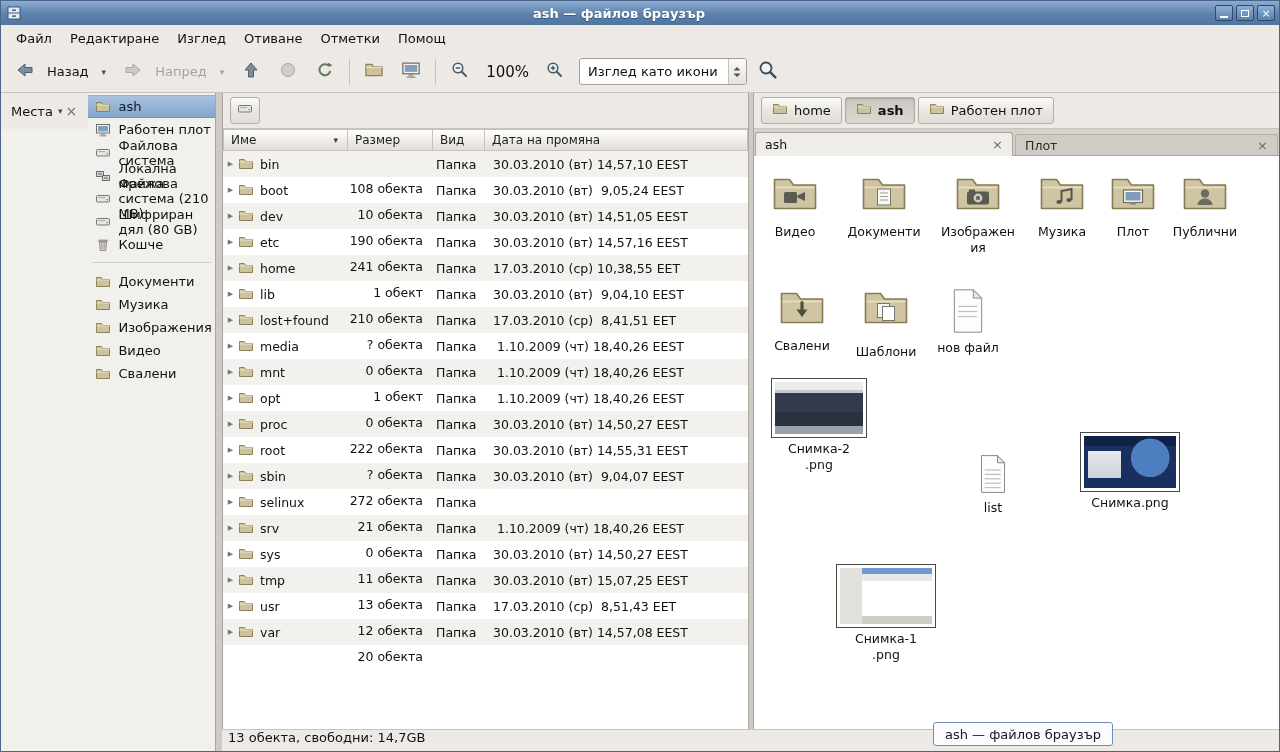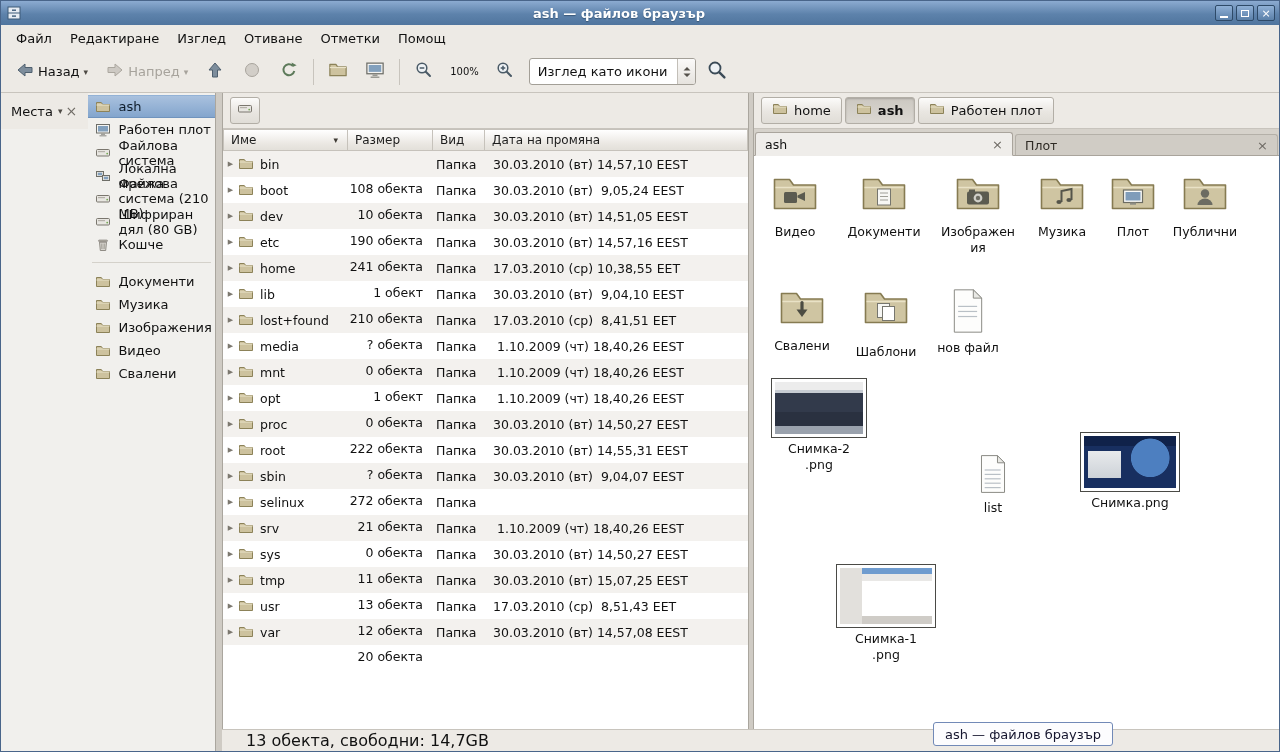--- a/index.html
+++ b/index.html
@@ -15,26 +15,26 @@
   .wbtn { width:18px; height:16px; border:1px solid #2e4a68; border-radius:2px; background:linear-gradient(#8fb0d6,#5b80a9); display:flex; align-items:center; justify-content:center; color:#fff; font-size:11px; line-height:1; cursor:default; }
   .glyph-min { display:block; width:8px; height:2px; background:#fff; margin-top:7px; }
   .glyph-max { display:block; width:8px; height:7px; border:1.5px solid #fff; }
 
   
   .menubar { height:26px; flex:0 0 26px; display:flex; align-items:center; padding-left:6px; background:#edeae5; }
   .menu-item { padding:3px 9px; border-radius:2px; }
 
   
   .toolbar { height:42px; flex:0 0 42px; display:flex; align-items:center; gap:3px; padding:0 7px; background:#edeae5; border-bottom:1px solid #c8c4bd; }
-  .tbtn { height:32px; display:flex; align-items:center; gap:3px; padding:0 6px; border:1px solid transparent; border-radius:3px; }
+  .tbtn { height:32px; display:flex; align-items:center; gap:12px; padding:0 6px; border:1px solid transparent; border-radius:3px; }
   .tbtn .tlabel { font-size:13px; }
   .tbtn.disabled .tlabel, .tbtn.disabled .chev { color:#a7a39c; }
   .chev { font-size:9px; color:#4e4a44; margin-left:1px; }
   .tsep { width:1px; height:26px; background:#c8c4bd; margin:0 4px; }
-  .zoomlabel { padding:0 6px; font-size:10px; }
+  .zoomlabel { padding:0 6px; font-size:15px; }
   .combo { height:27px; display:flex; align-items:center; background:#fff; border:1px solid #a39f97; border-radius:3px; margin-left:4px; }
   .combo-label { padding:0 10px 0 8px; font-size:13px; min-width:135px; }
   .combo-arrows { width:18px; align-self:stretch; border-left:1px solid #c3bfb8; background:linear-gradient(#fbfaf9,#e6e3de); display:flex; align-items:center; justify-content:center; border-radius:0 2px 2px 0; }
 
   
   .content { flex:1; display:flex; background:#cfcbc4; overflow:hidden; }
 
   
   .sidebar { width:215px; flex:0 0 215px; background:#f1f0ed; border-right:1px solid #aaa69e; display:flex; flex-direction:row; }
   .side-head { height:36px; flex:0 0 36px; display:flex; align-items:center; padding:0 8px 0 10px; background:#edeae5; font-size:13px; }
@@ -83,21 +83,21 @@
   .iconview { flex:1; position:relative; background:#fff; overflow:hidden; }
   .ivitem { position:absolute; display:flex; flex-direction:column; align-items:center; }
   .ivlabel { margin-top:3px; font-size:12.5px; line-height:1.25; text-align:center; overflow-wrap:anywhere; }
   .thumb { background:#fff; border:1px solid #4a4a46; padding:3px; }
   .thumb .im { width:100%; height:100%; }
   .thumb-a .im { background:linear-gradient(#ececec 0 16%, #c7ccd3 16% 21%, #323a4b 21% 58%, #2a3140 58% 84%, #9aa2ad 84%); }
   .thumb-b .im { background-image:linear-gradient(#e8eaec,#cdd2d8), radial-gradient(circle at 72% 42%, #4d7fc0 0 26%, rgba(0,0,0,0) 27%), linear-gradient(#10224a 0 20%, #182f60 20%); background-repeat:no-repeat; background-size:36% 52%, 100% 100%, 100% 100%; background-position:6% 62%, 0 0, 0 0; }
   .thumb-c .im { background-image:linear-gradient(90deg, #e2e0dc 0 24%, rgba(0,0,0,0) 24%), linear-gradient(#6f9ccf 0 11%, #e9e8e6 11% 24%, #ffffff 24% 86%, #cfccc7 86%); }
 
   
-  .statusbar { height:22px; flex:0 0 22px; background:#edeae5; border-top:1px solid #c8c4bd; display:flex; align-items:center; padding-left:24px; font-size:16px; }
+  .statusbar { height:22px; flex:0 0 22px; background:#edeae5; border-top:1px solid #c8c4bd; display:flex; padding-left:6px; font-size:13px; }
   .tooltip { position:absolute; left:932px; top:721px; height:24px; display:flex; align-items:center; padding:0 11px; background:#fcfcfe; border:1px solid #7189b7; border-radius:3px; font-size:13px; color:#15152e; z-index:5; }
 </style>
 </head>
 <body>
 
 <div class="window">
 
   <div class="titlebar">
     <span class="wicon">
       <svg width="16" height="16" viewBox="0 0 16 16">

